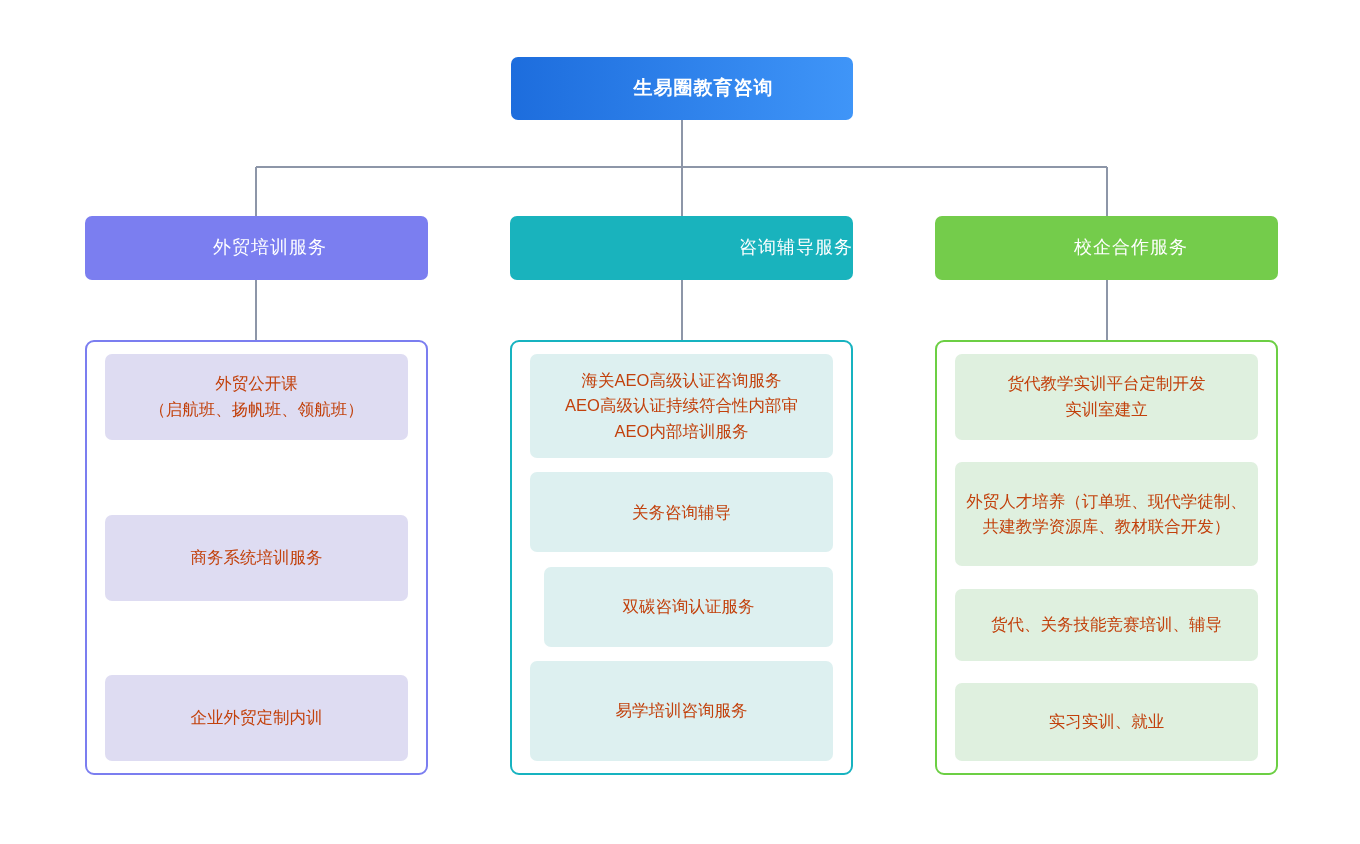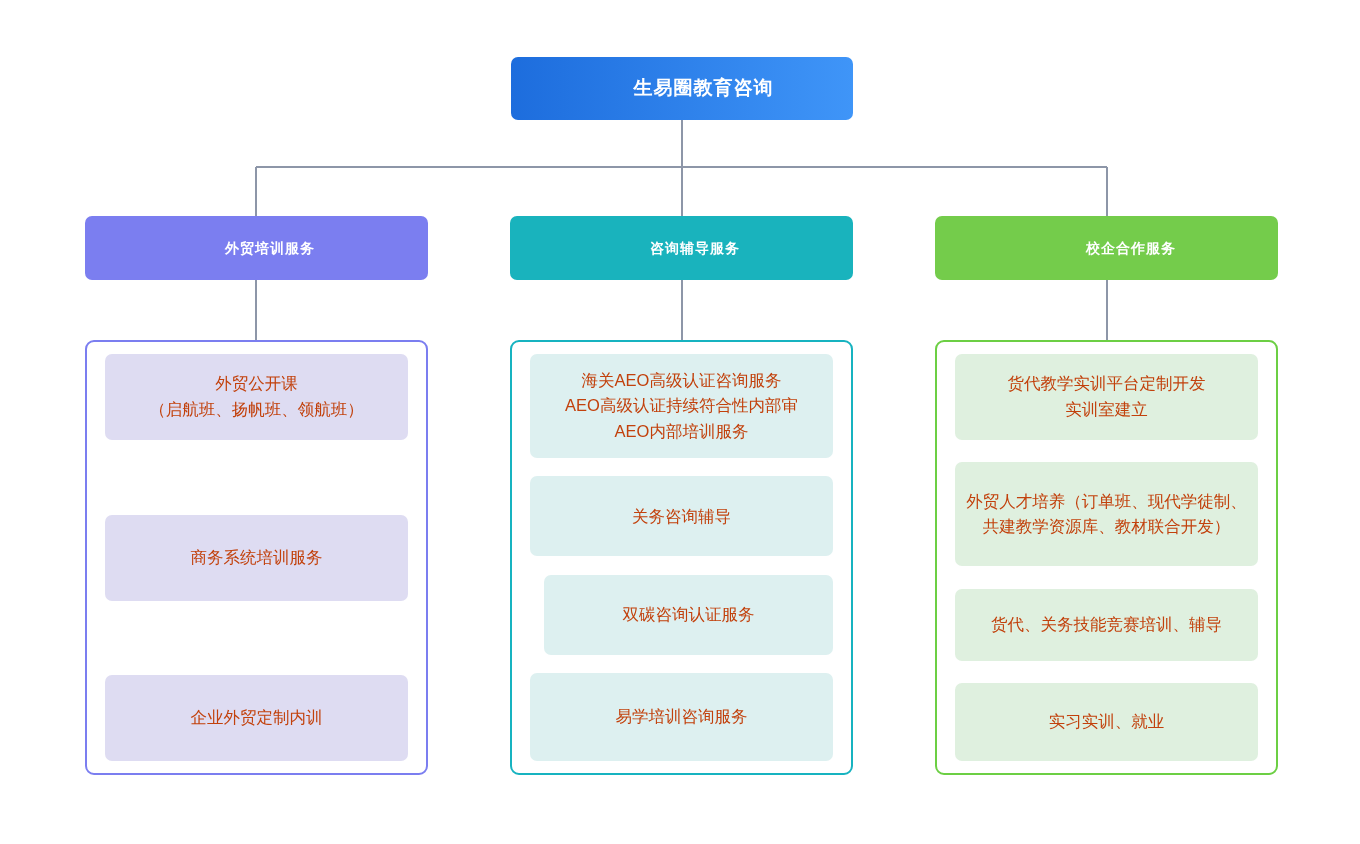--- a/index.html
+++ b/index.html
@@ -65,22 +65,22 @@
   .branch-header {
     height: 64px;
     border-radius: 7px;
     display: flex;
     align-items: center;
     justify-content: center;
     box-sizing: border-box;
   }
   .branch-header-label {
     color: #ffffff;
-    font-size: 14px;
-    font-weight: bold;
+    font-size: 18px;
+    font-weight: normal;
     letter-spacing: 1px;
     line-height: 1.2;
     margin-left: 27px;
   }
 
   .branch-group {
     position: absolute;
     top: 124px;
     left: 0;
     width: 343px;
@@ -109,21 +109,21 @@
     color: #c2410c;
     white-space: pre-line;
   }
 
   
   .branch-0 .leaf { height: 86px; }
   .branch-1 .leaf { height: 86px; }
   .branch-1 .leaf-0 { height: 104px; }
   .branch-1 .leaf-1 { height: 80px; }
   .branch-1 .leaf-2 { height: 80px; }
-  .branch-1 .leaf-3 { height: 88px; }
+  .branch-1 .leaf-3 { height: 100px; }
   .branch-2 .leaf-0 { height: 86px; }
   .branch-2 .leaf-1 { height: 104px; }
   .branch-2 .leaf-2 { height: 72px; }
   .branch-2 .leaf-3 { height: 78px; }
 </style>
 </head>
 <body>
 
 <div id="chart">
 
@@ -154,21 +154,21 @@
     </div>
     <div class="branch-group" style="border-color: rgb(123, 126, 240);">
       <div class="leaf leaf-0" style="background: rgb(222, 220, 242);">外贸公开课
 （启航班、扬帆班、领航班）</div>
       <div class="leaf leaf-1" style="background: rgb(222, 220, 242);">商务系统培训服务</div>
       <div class="leaf leaf-3" style="background: rgb(222, 220, 242);">企业外贸定制内训</div>
     </div>
   </div>
 
   <div class="branch branch-1">
-    <div class="branch-header" style="background: rgb(25, 179, 189);">
+    <div class="branch-header" style="background: rgb(25, 179, 189); justify-content: flex-end;">
       <span class="branch-header-label">咨询辅导服务</span>
     </div>
     <div class="branch-group" style="border-color: rgb(23, 179, 192);">
       <div class="leaf leaf-0" style="background: rgb(221, 240, 240);">海关AEO高级认证咨询服务
 AEO高级认证持续符合性内部审
 AEO内部培训服务</div>
       <div class="leaf leaf-1" style="background: rgb(221, 240, 240);">关务咨询辅导</div>
       <div class="leaf leaf-2" style="background: rgb(221, 240, 240); margin-left: 14px;">双碳咨询认证服务</div>
       <div class="leaf leaf-3" style="background: rgb(221, 240, 240);">易学培训咨询服务</div>
     </div>

